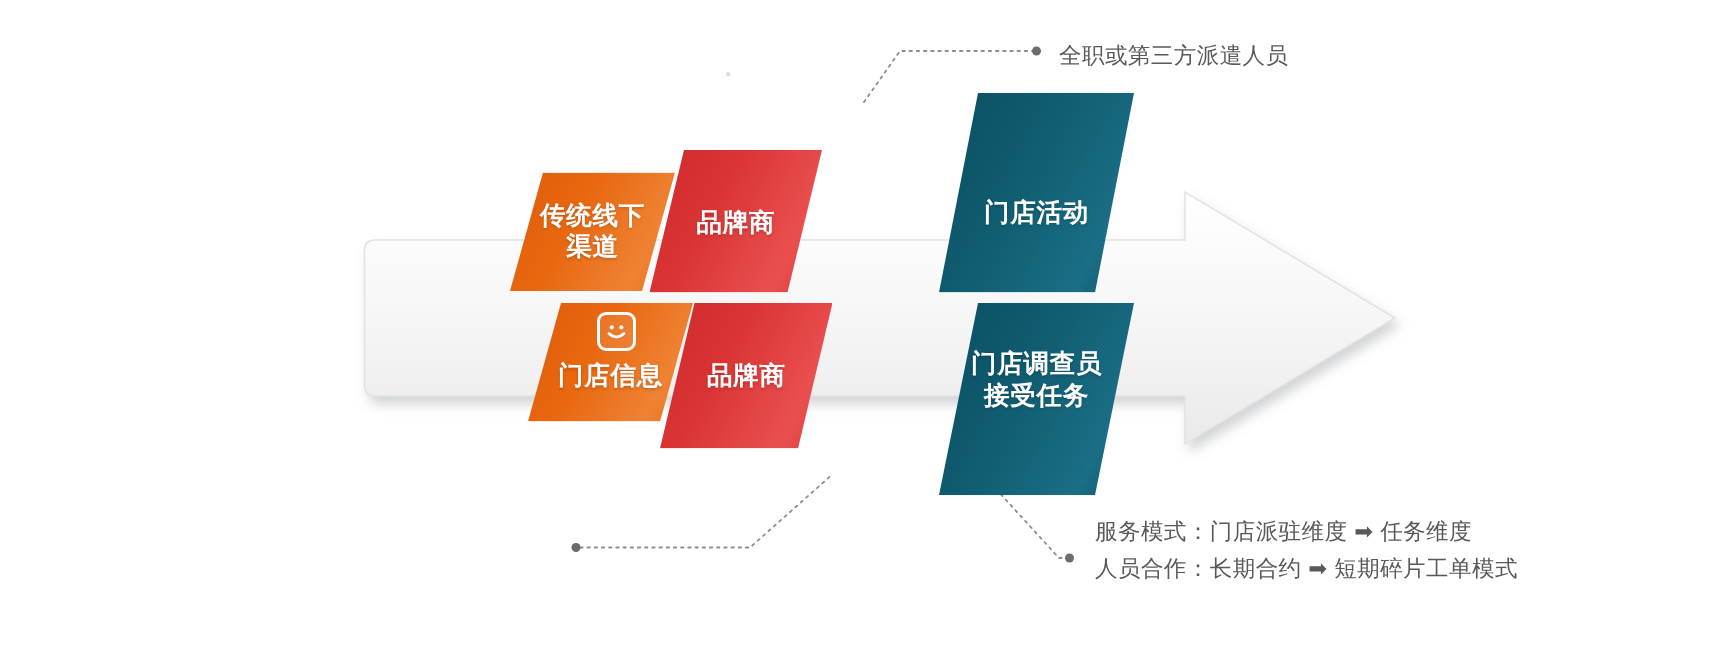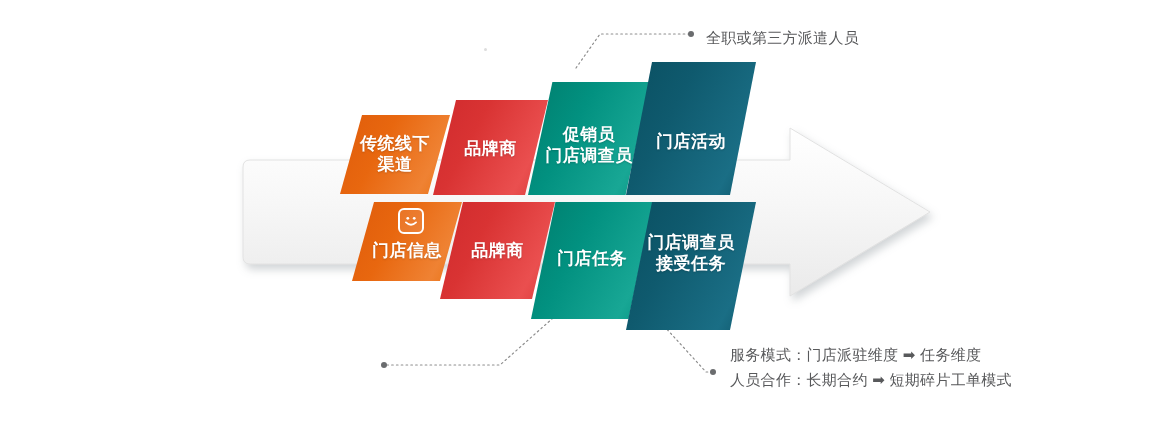--- a/index.html
+++ b/index.html
@@ -158,26 +158,20 @@
     <div class="txt" style="top:18px;">传统线下
 渠道</div>
   </div>
 
   <div class="band" style="left:433px; top:100px; width:115px; height:95px;">
     <div class="shadow"></div>
     <div class="shape c-red"></div>
     <div class="txt" style="top:38px;">品牌商</div>
   </div>
 
-  <div class="band" style="left:528px; top:82px; width:122px; height:113px;">
-    <div class="shadow"></div>
-    <div class="shape c-teal"></div>
-    <div class="txt" style="top:42px;">促销员
-门店调查员</div>
-  </div>
 
   <div class="band" style="left:626px; top:62px; width:130px; height:133px;">
     <div class="shadow"></div>
     <div class="shape c-navy"></div>
     <div class="txt" style="top:69px;">门店活动</div>
   </div>
 
   <div class="band" style="left:352px; top:202px; width:110px; height:79px;">
     <div class="shadow"></div>
     <div class="shape c-orange"></div>
@@ -190,25 +184,20 @@
     </div>
     <div class="txt" style="top:38px;">门店信息</div>
   </div>
 
   <div class="band" style="left:440px; top:202px; width:115px; height:97px;">
     <div class="shadow"></div>
     <div class="shape c-red"></div>
     <div class="txt" style="top:38px;">品牌商</div>
   </div>
 
-  <div class="band" style="left:531px; top:202px; width:122px; height:117px;">
-    <div class="shadow"></div>
-    <div class="shape c-teal"></div>
-    <div class="txt" style="top:46px;">门店任务</div>
-  </div>
 
   <div class="band" style="left:626px; top:202px; width:130px; height:128px;">
     <div class="shadow"></div>
     <div class="shape c-navy"></div>
     <div class="txt" style="top:30px;">门店调查员
 接受任务</div>
   </div>
 
   <div class="anno" style="left:706px; top:24px;">全职或第三方派遣人员</div>
 

